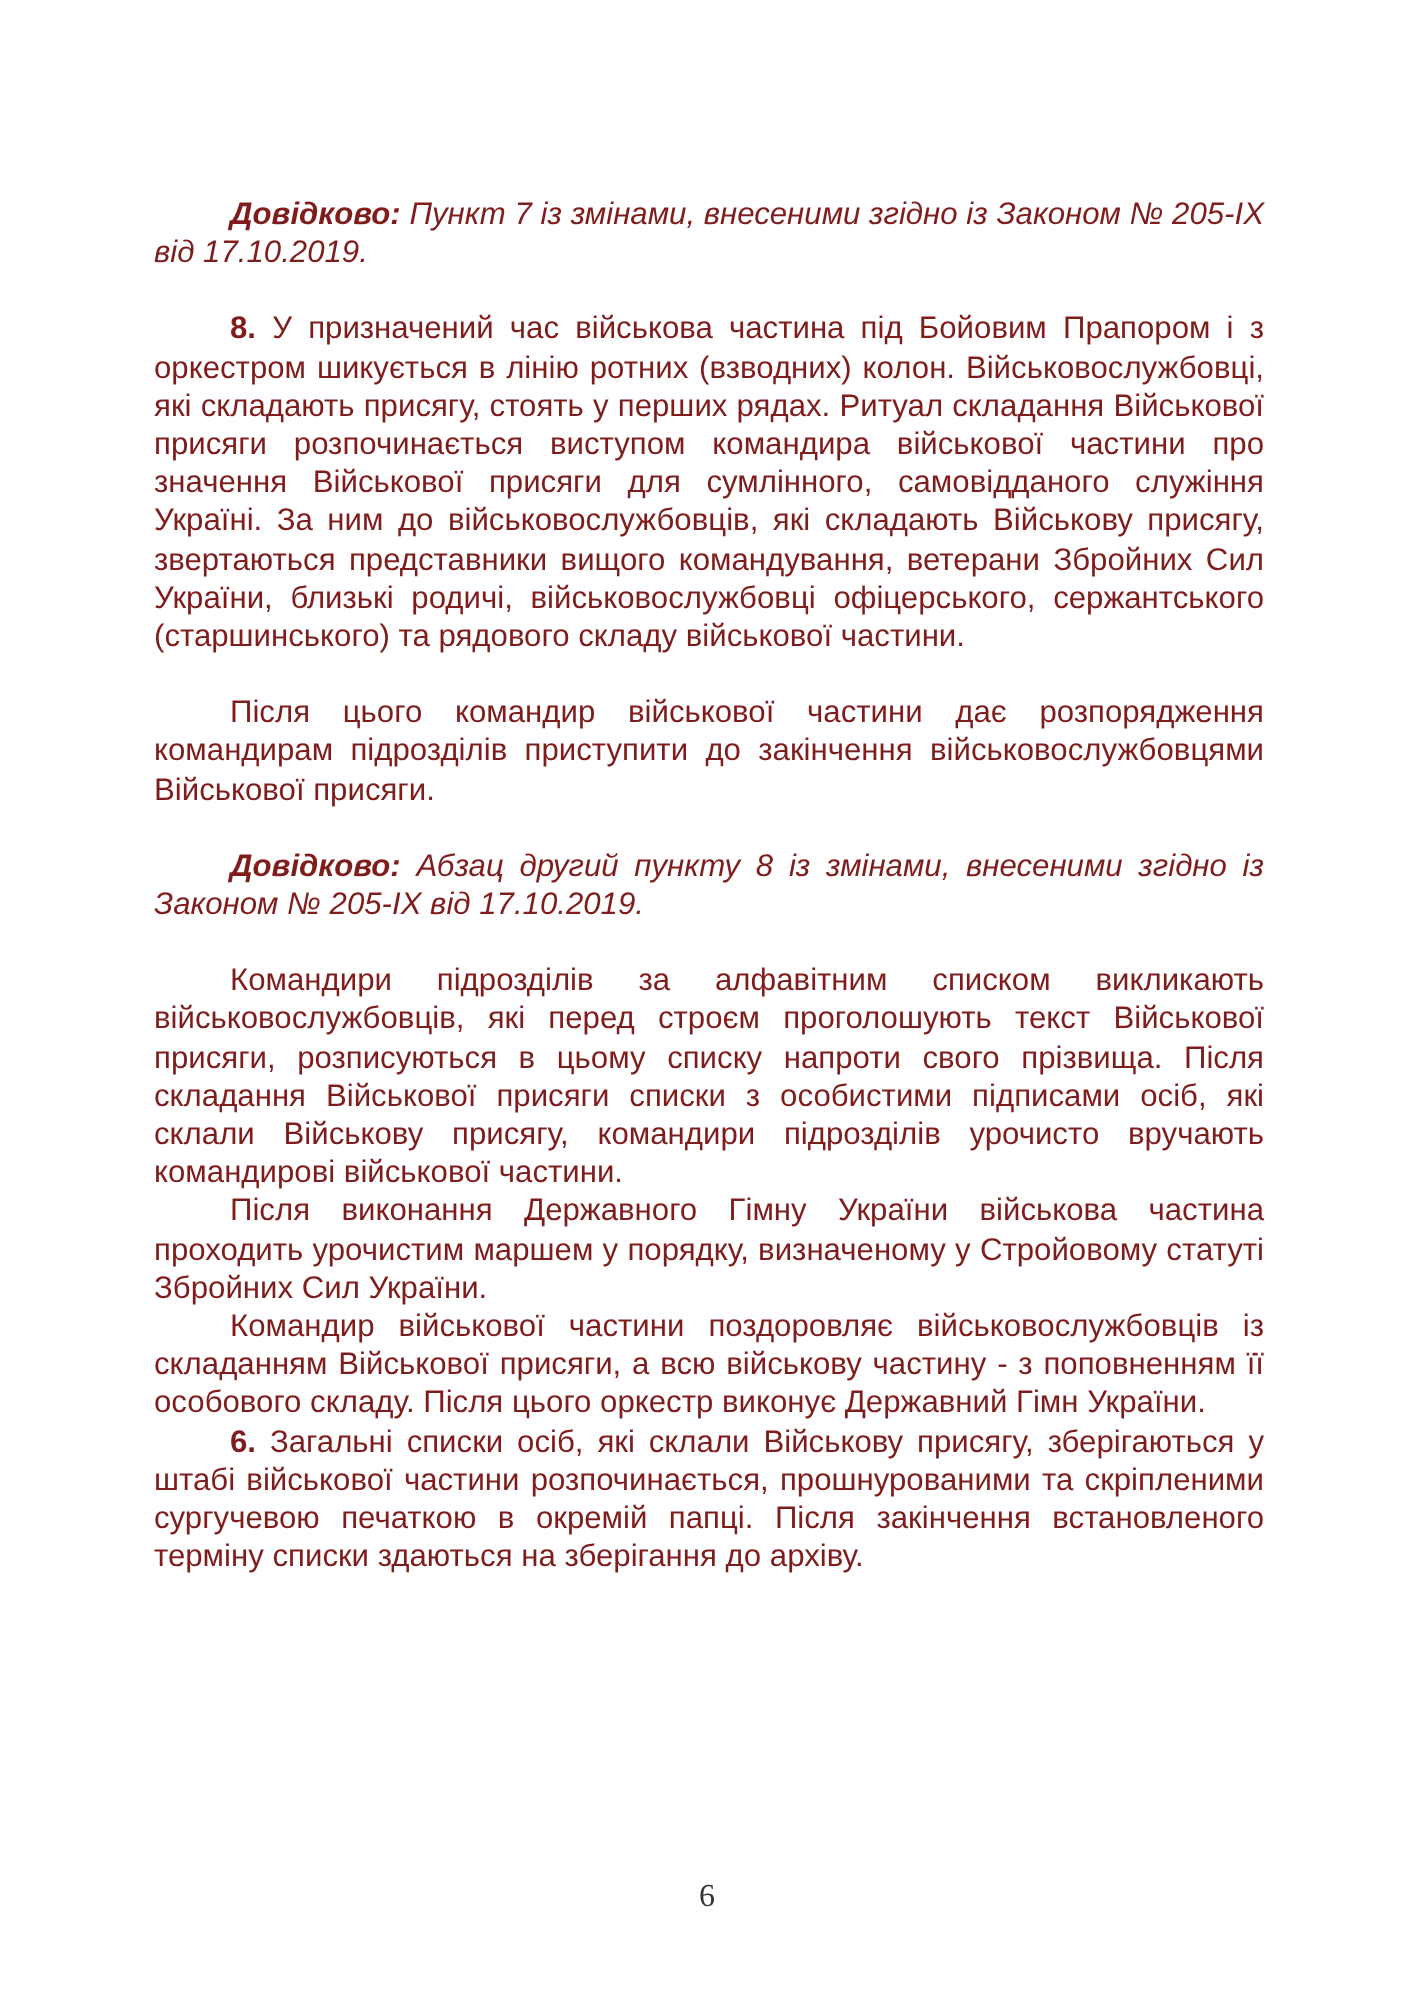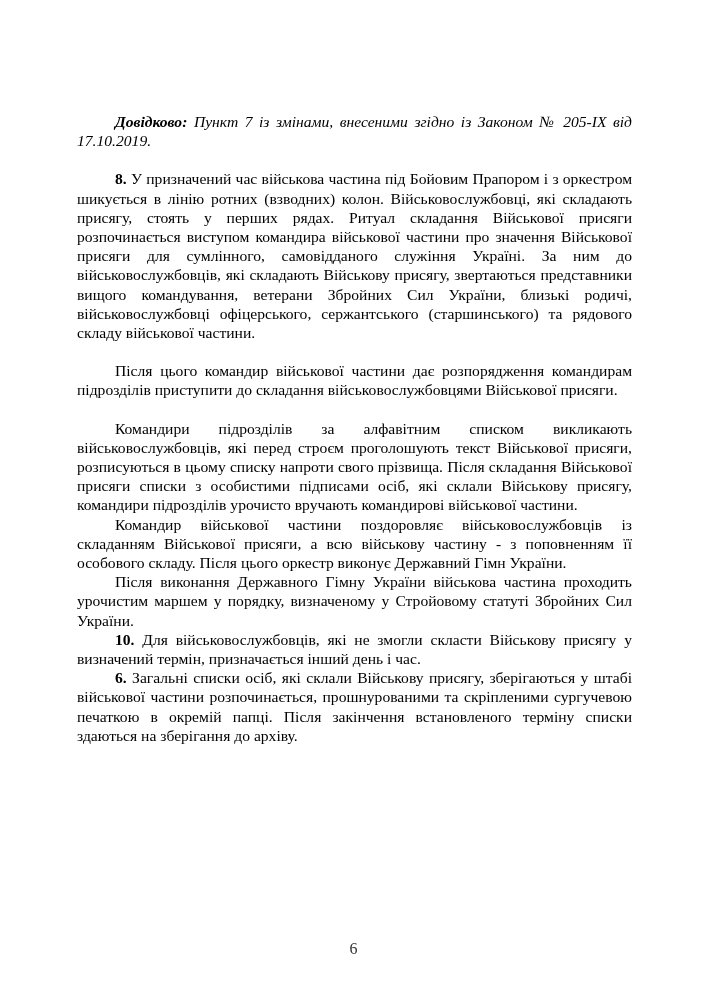--- a/index.html
+++ b/index.html
@@ -1,48 +1,48 @@
 <!DOCTYPE html>
 <html><head>
 <meta charset="utf-8">
 <style>
   html, body { margin: 0; padding: 0; background: #ffffff; }
   body { width: 707px; height: 1000px; position: relative; overflow: hidden; }
   .page {
-    position: absolute; left: 77px; top: 112px; width: 555px;
-    font-family: Liberation Serif, serif;
-    font-size: 15.6px; line-height: 19.2px; color: #000000;
+    position: absolute; left: 77px; top: 98px; width: 555px;
+    font-family: Liberation Sans, sans-serif;
+    font-size: 15.6px; line-height: 19.2px; color: #7f1d1d;
   }
   p { margin: 0; text-align: justify; text-indent: 38px; }
   p.note { font-style: italic; }
   p.gap-after { margin-bottom: 19px; }
   .lbl { font-weight: bold; }
   .num { font-weight: bold; }
   .pageno {
     position: absolute; top: 940px; left: 0; width: 707px; text-align: center;
     font-family: "Liberation Serif", "DejaVu Serif", serif; font-size: 16px; color: #333;
   }
 </style>
 </head>
 <body>
 
 <div class="page">
   <p class="note gap-after"><span class="lbl">Довідково:</span><span> Пункт 7 із змінами, внесеними згідно із Законом № 205-IX від 17.10.2019.</span></p>
 
   <p class="gap-after"><span class="num">8.</span><span> У призначений час військова частина під Бойовим Прапором і з оркестром шикується в лінію ротних (взводних) колон. Військовослужбовці, які складають присягу, стоять у перших рядах. Ритуал складання Військової присяги розпочинається виступом командира військової частини про значення Військової присяги для сумлінного, самовідданого служіння Україні. За ним до військовослужбовців, які складають Військову присягу, звертаються представники вищого командування, ветерани Збройних Сил України, близькі родичі, військовослужбовці офіцерського, сержантського (старшинського) та рядового складу військової частини.</span></p>
 
 
-  <p class="gap-after"><span>Після цього командир військової частини дає розпорядження командирам підрозділів приступити до складання військовослужбовцями Військової присяги.</span></p>
+  <p class="gap-after"><span>Після цього командир військової частини дає розпорядження командирам підрозділів приступити до закінчення військовослужбовцями Військової присяги.</span></p>
 
+  <p class="note gap-after"><span class="lbl">Довідково:</span><span> Абзац другий пункту 8 із змінами, внесеними згідно із Законом № 205-IX від 17.10.2019.</span></p>
 
   <p><span>Командири підрозділів за алфавітним списком викликають військовослужбовців, які перед строєм проголошують текст Військової присяги, розписуються в цьому списку напроти свого прізвища. Після складання Військової присяги списки з особистими підписами осіб, які склали Військову присягу, командири підрозділів урочисто вручають командирові військової частини.</span></p>
 
+  <p><span>Після виконання Державного Гімну України військова частина проходить урочистим маршем у порядку, визначеному у Стройовому статуті Збройних Сил України.</span></p>
+
   <p><span>Командир військової частини поздоровляє військовослужбовців із складанням Військової присяги, а всю військову частину - з поповненням її особового складу. Після цього оркестр виконує Державний Гімн України.</span></p>
 
-  <p><span>Після виконання Державного Гімну України військова частина проходить урочистим маршем у порядку, визначеному у Стройовому статуті Збройних Сил України.</span></p>
 
-
-  <p><span class="num">10.</span><span> Для військовослужбовців, які не змогли скласти Військову присягу у визначений термін, призначається інший день і час.</span></p>
 
   <p><span class="num">6.</span><span> Загальні списки осіб, які склали Військову присягу, зберігаються у штабі військової частини розпочинається, прошнурованими та скріпленими сургучевою печаткою в окремій папці. Після закінчення встановленого терміну списки здаються на зберігання до архіву.</span></p>
 </div>
 
 <div class="pageno">6</div>
 
 </body></html>

